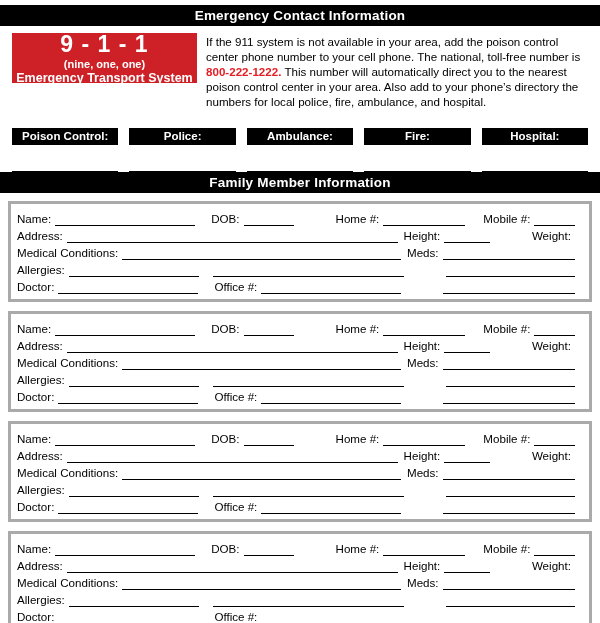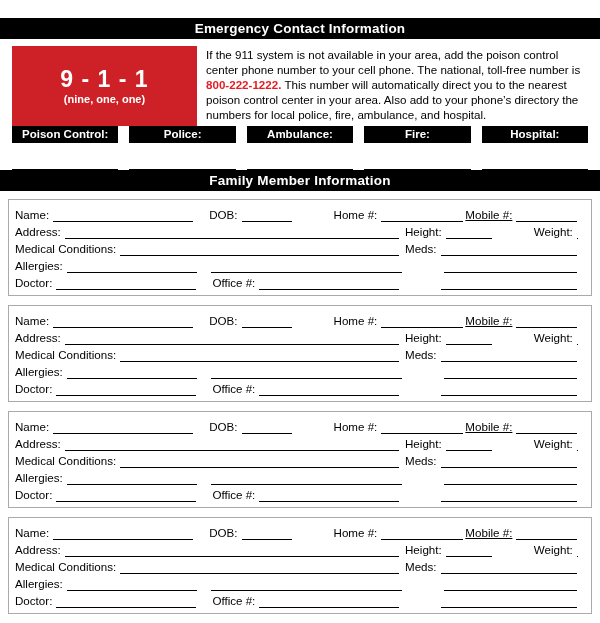--- a/index.html
+++ b/index.html
@@ -14,68 +14,69 @@
   .bar {
     background: #000;
     color: #fff;
     font-weight: 700;
     text-align: center;
     font-size: 13.5px;
     height: 21px;
     line-height: 21px;
     letter-spacing: .2px;
   }
-  .bar1 { margin-top: 18px; }
+  .bar1 { margin-top: 5px; }
   .bar2 { }
 
   .intro { display: flex; margin: 7px 12px 0 12px; }
   .badge {
-    width: 185px; min-width: 185px; height: 80px;
+    width: 185px; min-width: 185px; height: 50px;
     color: #fff; text-align: center;
     display: flex; flex-direction: column; justify-content: center;
     font-weight: 700;
   }
   .badge-number { font-size: 23px; line-height: 26px; letter-spacing: 1px; }
   .badge-words  { font-size: 11px; line-height: 14px; }
   .badge-sub    { font-size: 12.5px; line-height: 15px; }
   .intro-text   { font-size: 11.6px; line-height: 15px; padding-left: 9px; padding-top: 1px; }
   .phone        { font-weight: 700; }
 
-  .contacts-row  { display: flex; gap: 11px; margin: 0 12px 0 12px; }
+  .contacts-row  { display: flex; gap: 11px; margin: 19px 12px 0 12px; }
   .contact-box   {
     flex: 1; background: #000; color: #fff; font-weight: 700;
     font-size: 11.5px; text-align: center; height: 17px; line-height: 17px;
   }
   .contact-lines { display: flex; gap: 11px; margin: 24px 12px 0 12px; }
   .contact-line  { flex: 1; border-bottom: 1.6px solid #000; height: 3px; }
 
   .member {
     margin: 8px 8px 9px 8px;
-    border: 1px solid #4c1d95;
+    border: 3px solid #4c1d95;
     padding: 5px 14px 5px 6px;
   }
   .frow { display: flex; align-items: flex-end; height: 17px; font-size: 11.6px; white-space: nowrap; }
   .frow .lbl { line-height: 15px; }
   .fl   { border-bottom: 1.5px solid #000; height: 13px; margin-left: 4px; display: block; }
   .seg  { display: flex; width: 384px; align-items: flex-end; }
   .w140 { width: 140px; } .w50 { width: 50px; } .w82 { width: 82px; }
   .w46  { width: 46px; }  .w130 { width: 130px; } .w191 { width: 191px; }
   .grow { flex: 1 1 auto; }
   .ml6  { margin-left: 6px; }  .ml10 { margin-left: 10px; padding-left: 32px; } .ml12 { margin-left: 16px; }
-  .ml14 { margin-left: 14px; } .ml18 { margin-left: 2px; text-decoration: underline; } .ml42 { margin-left: 42px; }
+  .ml14 { margin-left: 14px; } .ml18 { margin-left: 18px; } .ml42 { margin-left: 42px; }
 </style>
 </head>
 <body>
 
 <div class="bar bar1">Emergency Contact Information</div>
 
 <div class="intro">
   <div class="badge" style="background: rgb(206, 33, 39);">
     <div class="badge-number">9 - 1 - 1</div>
     <div class="badge-words">(nine, one, one)</div>
+    <div class="badge-sub">Emergency Transport System</div>
   </div>
   <div class="intro-text"><span>If the 911 system is not available in your area, add the poison control center phone number to your cell phone. The national, toll-free number is </span><span class="phone" style="color: rgb(227, 30, 36);">800-222-1222.</span><span> This number will automatically direct you to the nearest poison control center in your area. Also add to your phone’s directory the numbers for local police, fire, ambulance, and hospital.</span></div>
 </div>
 
 <div class="contacts-row">
   <div class="contact-box">Poison Control:</div>
   <div class="contact-box">Police:</div>
   <div class="contact-box">Ambulance:</div>
   <div class="contact-box">Fire:</div>
   <div class="contact-box">Hospital:</div>

